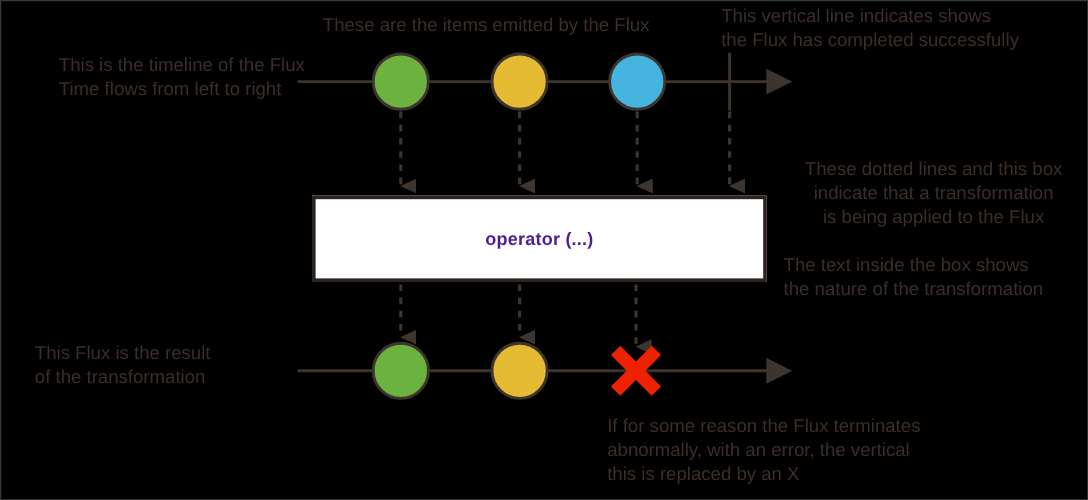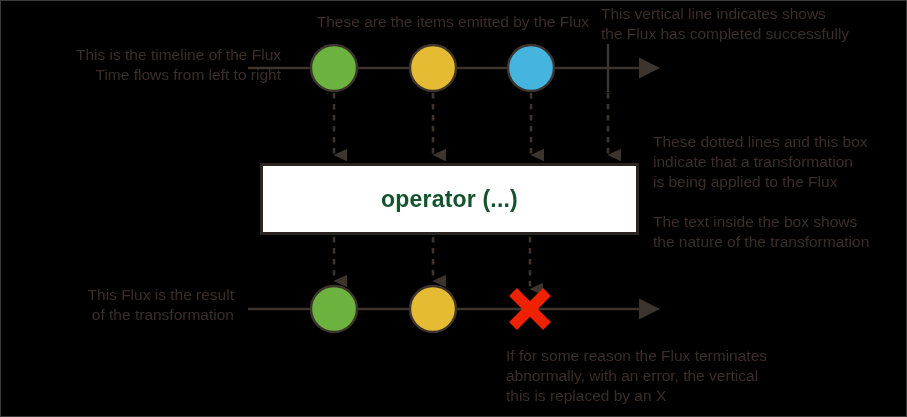--- a/index.html
+++ b/index.html
@@ -30,49 +30,49 @@
   }
   .annot {
     position: absolute;
     color: #3b2e29;
     font-family: "Liberation Sans", sans-serif;
     font-size: 15.5px;
     line-height: 20px;
     white-space: pre;
     letter-spacing: 0px;
   }
-  .annot.center { text-align: right; }
+  .annot.center { text-align: left; }
   .annot.left   { text-align: left; }
 
   #annot-timeline   { left: 0px;   top: 44px;  width: 232px; padding-left: 48px; }
   #annot-items      { left: 268px; top: 11px;  width: 320px; }
   #annot-complete   { left: 600px; top: 3px;   width: 300px; }
-  #annot-transform  { left: 652px; top: 131px; width: 250px; }
+  #annot-transform  { left: 652px; top: 131px; width: 250px; text-align: center; }
   #annot-boxtext    { left: 652px; top: 211px; width: 250px; }
   #annot-result     { left: 28px;  top: 284px; width: 205px; }
   #annot-error      { left: 505px; top: 345px; width: 330px; }
 
   #operator-box {
     position: absolute;
     left: 259px;
     top: 162px;
     width: 379px;
     height: 72px;
     background: #ffffff;
     border: 3px solid #2b2420;
     box-sizing: border-box;
     display: flex;
     align-items: center;
     justify-content: center;
   }
   #operator-label {
     font-family: "Liberation Sans", sans-serif;
-    font-size: 23px;
+    font-size: 15px;
     font-weight: bold;
-    color: #14532d;
+    color: #4c1d95;
     letter-spacing: 0.2px;
   }
 </style>
 </head>
 <body>
 
 <div id="diagram-root">
 
   <svg id="marble-svg" viewBox="0 0 907 417" xmlns="http://www.w3.org/2000/svg">
 

